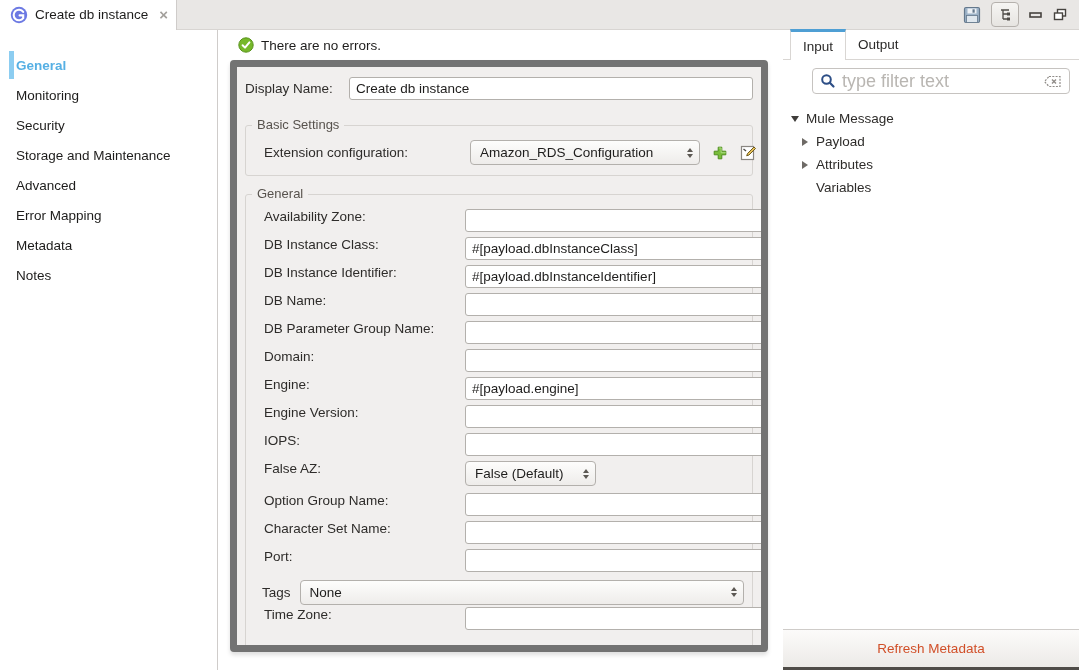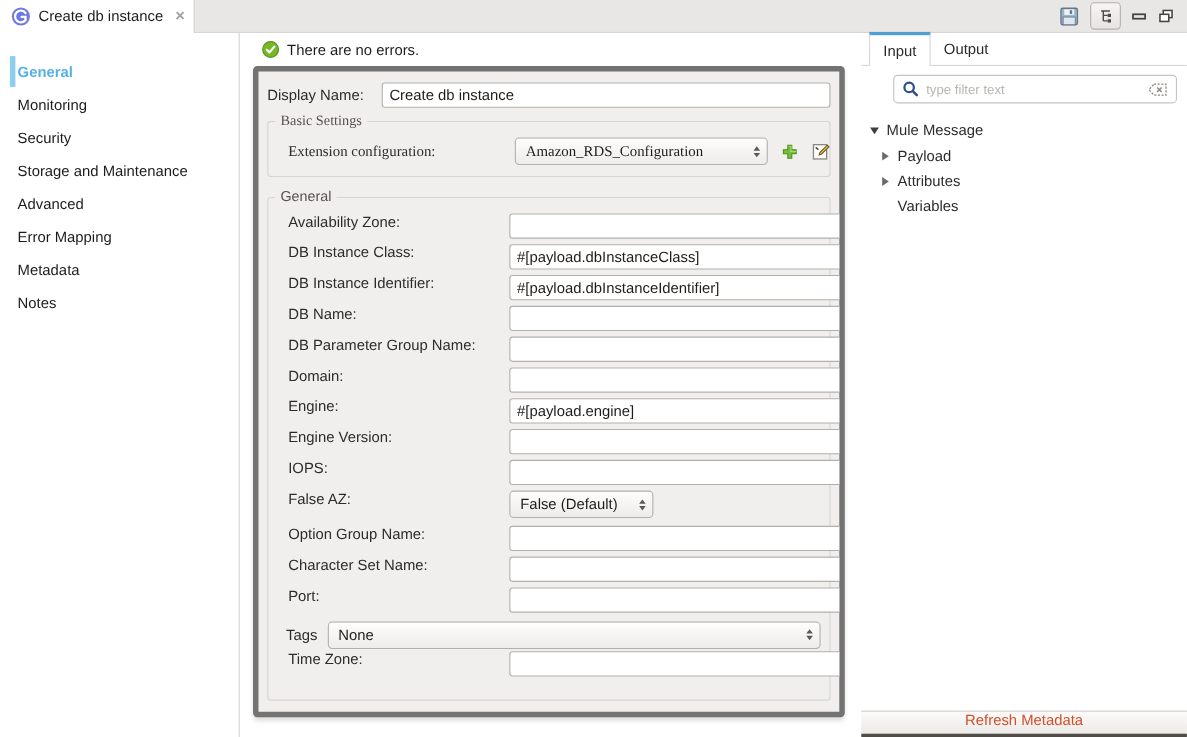--- a/index.html
+++ b/index.html
@@ -27,21 +27,21 @@
   .nav-item .bar { position:absolute; left:9px; top:1px; bottom:1px; width:5px; background:transparent; }
   .nav-item.active { color:#56b0e4; font-weight:bold; }
   .nav-item.active .bar { background:#8ccdf1; }
 
   
   .main { flex:1; position:relative; background:#fff; min-width:0; }
   .status-row { height:30px; display:flex; align-items:center; gap:7px; padding-left:20px; }
   .status-row .txt { color:#1e1d1c; }
 
   .form-panel { position:absolute; left:12px; right:15px; top:30px; bottom:18px;
-    background:#f1efee; border:5px solid #737373; border-radius:4px;
+    background:#f1efee; border:7px solid #737373; border-radius:4px;
     box-shadow:0 3px 4px rgba(0,0,0,0.13); padding:10px 8px 8px 8px; overflow:hidden; }
 
   .dn-row { display:flex; align-items:center; margin:0 0 12px 0; }
   .dn-row .lbl { width:104px; flex:none; }
   .dn-row input { flex:1; }
 
   input.tin { height:23px; border:1px solid #b3b0ac; border-radius:3px; background:#fff; padding:0 6px;
     font-family:"Liberation Sans", sans-serif; font-size:13.5px; color:#1e1d1c; outline:none; }
   input.tin::placeholder { color:#b9b6b2; }
 
@@ -70,31 +70,31 @@
   .tags-row .combo { flex:1; }
 
   
   .rpanel { width:296px; flex:none; position:relative; background:#fff; }
   .rp-tabs { height:30px; display:flex; align-items:flex-end; padding-left:7px; border-bottom:1px solid #d9d6d3; }
   .rp-tab { height:30px; padding:0 12px; display:flex; align-items:center; color:#2b2a29; cursor:pointer; }
   .rp-tab.active { border-top:3px solid #4f9fd4; border-left:1px solid #d9d6d3; border-right:1px solid #d9d6d3;
     background:#fff; margin-bottom:-1px; height:31px; }
   .filter-row { margin:8px 9px 0 29px; }
   .filter { display:flex; align-items:center; border:1px solid #c6c3c0; border-radius:4px; height:26px; background:#fff; padding:0 7px; gap:6px; }
-  .filter input { flex:1; border:none; outline:none; font-family:"Liberation Sans", sans-serif; font-size:12px; color:#2b2a29; min-width:0; }
+  .filter input { flex:1; border:none; outline:none; font-family:"Liberation Sans", sans-serif; font-size:18px; color:#2b2a29; min-width:0; }
   .filter input::placeholder { color:#b9b6b2; }
 
   .tree { margin-top:13px; }
   .tree-item { height:23px; display:flex; align-items:center; gap:7px; cursor:pointer; }
   .tw { width:9px; flex:none; display:flex; justify-content:center; }
   .arrow-exp { width:0; height:0; border-left:4.5px solid transparent; border-right:4.5px solid transparent; border-top:6px solid #3f3d3b; }
   .arrow-col { width:0; height:0; border-top:4.5px solid transparent; border-bottom:4.5px solid transparent; border-left:6px solid #6e6a66; }
 
-  .rp-bottom { position:absolute; left:0; right:0; bottom:3px; height:21px; border-top:1px solid #cfccc9;
-    background:linear-gradient(#fcfbfa,#eceae7); display:flex; align-items:flex-start; justify-content:center; }
+  .rp-bottom { position:absolute; left:0; right:0; bottom:3px; height:38px; border-top:1px solid #cfccc9;
+    background:linear-gradient(#fcfbfa,#eceae7); display:flex; align-items:center; justify-content:center; }
   .rp-link { color:#d14f28; cursor:pointer; }
   .rp-edge { position:absolute; left:0; right:0; bottom:0; height:3px; background:#4f4c48; }
 </style>
 </head>
 <body>
 
 <div class="app">
 
   <div class="tabbar">
     <div class="editor-tab">
@@ -189,21 +189,21 @@
         <span class="txt">There are no errors.</span>
       </div>
 
       <div class="form-panel">
 
         <div class="dn-row">
           <span class="lbl">Display Name:</span>
           <input class="tin" type="text" value="Create db instance" style="">
         </div>
 
-        <div class="groupbox" style="margin-top:12px;font-family:Liberation Serif, serif;">
+        <div class="groupbox" style="margin-top:25px;">
           <span class="legend">Basic Settings</span>
           <div class="ext-row">
             <span class="lbl">Extension configuration:</span>
             <div class="combo combo-ext">
               <span class="cval">Amazon_RDS_Configuration</span>
               <span class="spin">
                   <span class="tri-up"></span>
                   <span class="tri-down"></span>
                 </span>
             </div>

